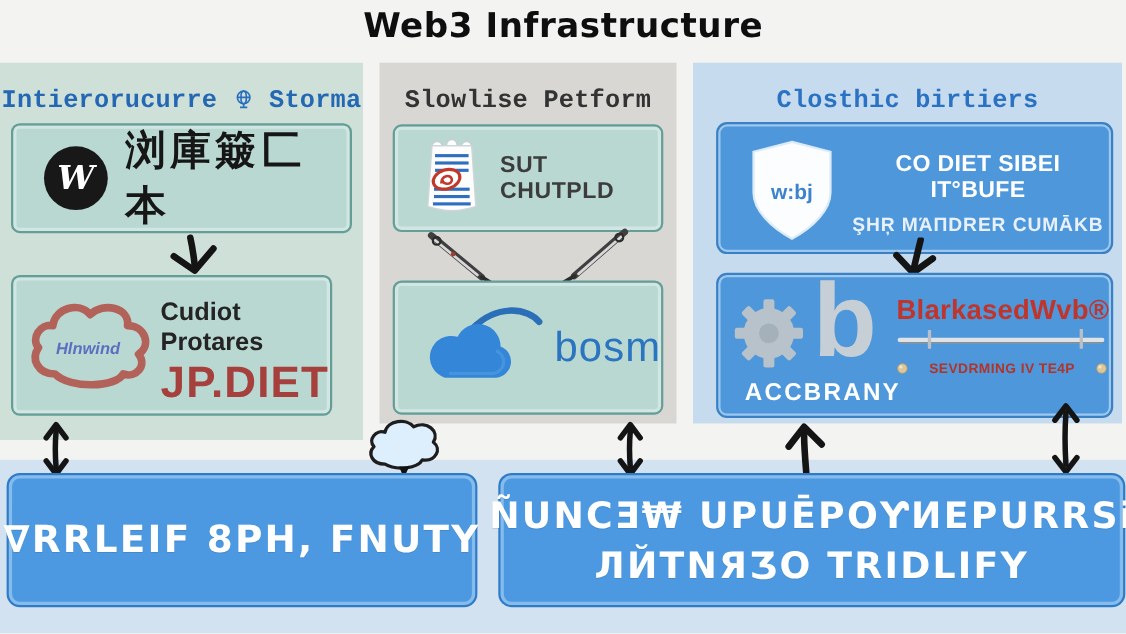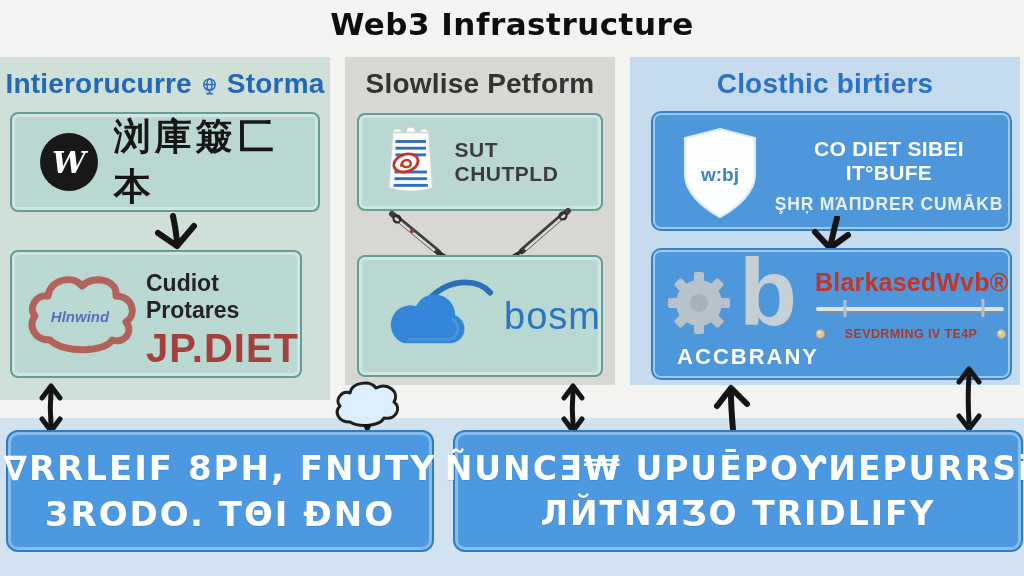--- a/index.html
+++ b/index.html
@@ -7,21 +7,21 @@
          font-family:"Liberation Sans","DejaVu Sans",sans-serif;background:#f3f4f2;}
   .abs{position:absolute;}
 
   .page-title{position:absolute;left:0;top:6px;width:1024px;text-align:center;
     font-size:31px;font-weight:700;color:#0e0e0e;letter-spacing:.5px;
     font-family:"DejaVu Sans","Liberation Sans",sans-serif;}
 
   .bg-strip{position:absolute;left:0;top:418px;width:1024px;height:158px;background:#d3e2f1;}
 
   .panel{position:absolute;top:57px;}
-  .panel-head{text-align:center;font-size:28px;font-weight:700;padding-top:11px;letter-spacing:.2px;}
+  .panel-head{text-align:center;font-size:23px;font-weight:700;padding-top:21px;letter-spacing:.2px;font-family:Liberation Mono, monospace;}
   .panel-infra{left:0;width:330px;height:343px;background:#cfe0d9;}
   .panel-infra .panel-head{color:#2468b4;}
   .panel-platform{left:345px;width:270px;height:328px;background:#d8d7d4;}
   .panel-platform .panel-head{color:#333;}
   .panel-services{left:630px;width:390px;height:328px;background:#c7dbee;}
   .panel-services .panel-head{color:#2a72c4;}
 
   .card-teal{position:absolute;background:#b9d8d2;border:2px solid #649e96;border-radius:8px;
     box-shadow:inset 0 0 0 3px rgba(230,243,240,.55);}
   .card-blue{position:absolute;background:#4e97da;border:2px solid #9cc8ef;border-radius:8px;
@@ -242,21 +242,20 @@
   <svg class="abs" style="left:952px;top:366px;" width="34" height="66" viewBox="0 0 34 66">
     <g fill="none" stroke="#141414" stroke-width="5" stroke-linecap="round" stroke-linejoin="round">
       <path d="M17 10 C16 24 16 40 17 56"></path>
       <path d="M7 16 L17 3 L27 16"></path>
       <path d="M7 50 L17 63 L27 50"></path>
     </g>
   </svg>
 
   <div class="bottom-box" style="left:8px;top:432px;width:418px;height:112px;">
     <div class="bottom-line" style="font-size:34px;">∇RRLEIF 8PH, FNUTY</div>
-    <div class="bottom-line" style="font-size:34px;">3RODO. TΘI ÐNO</div>
   </div>
 
   <div class="bottom-box" style="left:455px;top:432px;width:560px;height:112px;">
     <div class="bottom-line" style="font-size:33px;">ÑUNCƎ₩ UPUĒPOƳИEPURRSi</div>
     <div class="bottom-line" style="font-size:33px;">ЛЙTNЯƷO TRIDLIFY</div>
   </div>
 
 </div>
 
 </body></html>

